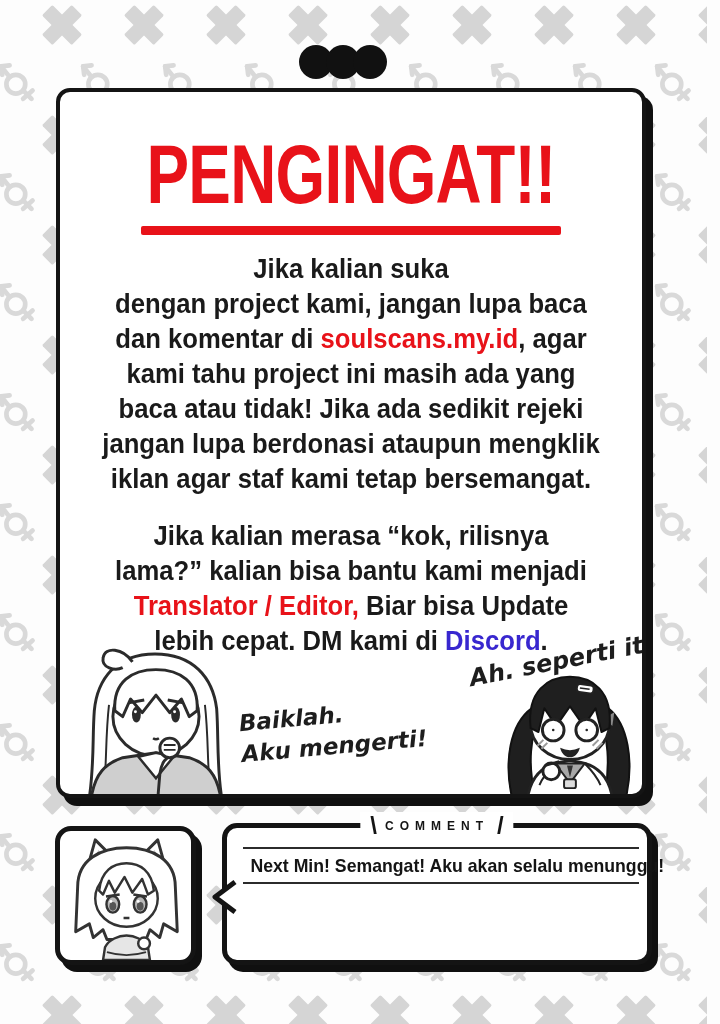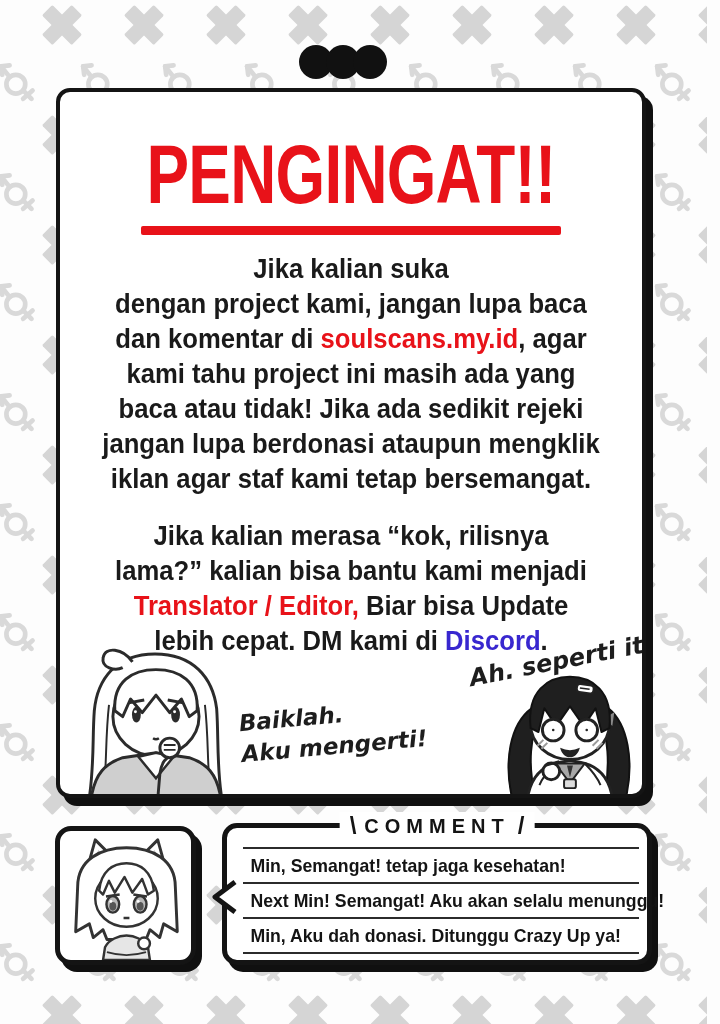--- a/index.html
+++ b/index.html
@@ -34,21 +34,21 @@
   .avatar-box{position:absolute;left:55px;top:826px;width:141px;height:139px;background:#fff;
     border:5px solid #141414;border-radius:16px;box-shadow:6px 7px 0 #101010;box-sizing:border-box;z-index:2;
     display:flex;align-items:flex-end;justify-content:center;overflow:hidden;}
 
   .bubble{position:absolute;left:222px;top:823px;width:430px;height:142px;background:#fff;
     border:5px solid #141414;border-radius:15px;box-shadow:6px 7px 0 #101010;box-sizing:border-box;z-index:2;}
   .bubble-notch{position:absolute;left:-16px;top:52px;z-index:3;}
   .comment-header{position:absolute;top:-16px;left:50%;transform:translateX(-50%);background:#fff;
     padding:0 10px;white-space:nowrap;display:flex;align-items:center;gap:8px;}
   .comment-header .slash{font-size:24px;font-weight:900;color:#141414;}
-  .comment-header .label{font-size:20px;font-weight:800;letter-spacing:6px;color:#141414;}
+  .comment-header .label{font-size:12px;font-weight:800;letter-spacing:6px;color:#141414;}
   .comment-rows{position:absolute;left:16px;right:8px;top:19px;}
   .comment-row{height:33px;border-top:2px solid #2b2b2b;display:flex;align-items:center;}
   .comment-row:last-child{border-bottom:2px solid #2b2b2b;}
   .comment-text{font-size:19px;font-weight:700;color:#141414;padding-left:8px;white-space:nowrap;
     transform:scaleX(0.93);transform-origin:0 50%;}
 </style>
 </head>
 <body style="background: rgb(253, 253, 253);">
 
 <div class="page" id="page">
@@ -1514,24 +1514,18 @@
     <svg class="bubble-notch" width="26" height="34" viewBox="0 0 26 34">
       <path d="M24,2 L4,17 L24,32" fill="#ffffff" stroke="#141414" stroke-width="5" stroke-linejoin="round"></path>
     </svg>
     <div class="comment-header">
       <span class="slash">\</span>
       <span class="label">COMMENT</span>
       <span class="slash">/</span>
     </div>
     <div class="comment-rows">
       <div class="comment-row">
-        <div class="comment-text">Min, Semangat! tetap jaga kesehatan!</div>
-      </div>
-      <div class="comment-row">
         <div class="comment-text">Next Min! Semangat! Aku akan selalu menunggu!</div>
-      </div>
-      <div class="comment-row">
-        <div class="comment-text">Min, Aku dah donasi. Ditunggu Crazy Up ya!</div>
       </div>
     </div>
   </div>
 
 </div>
 
 </body></html>

